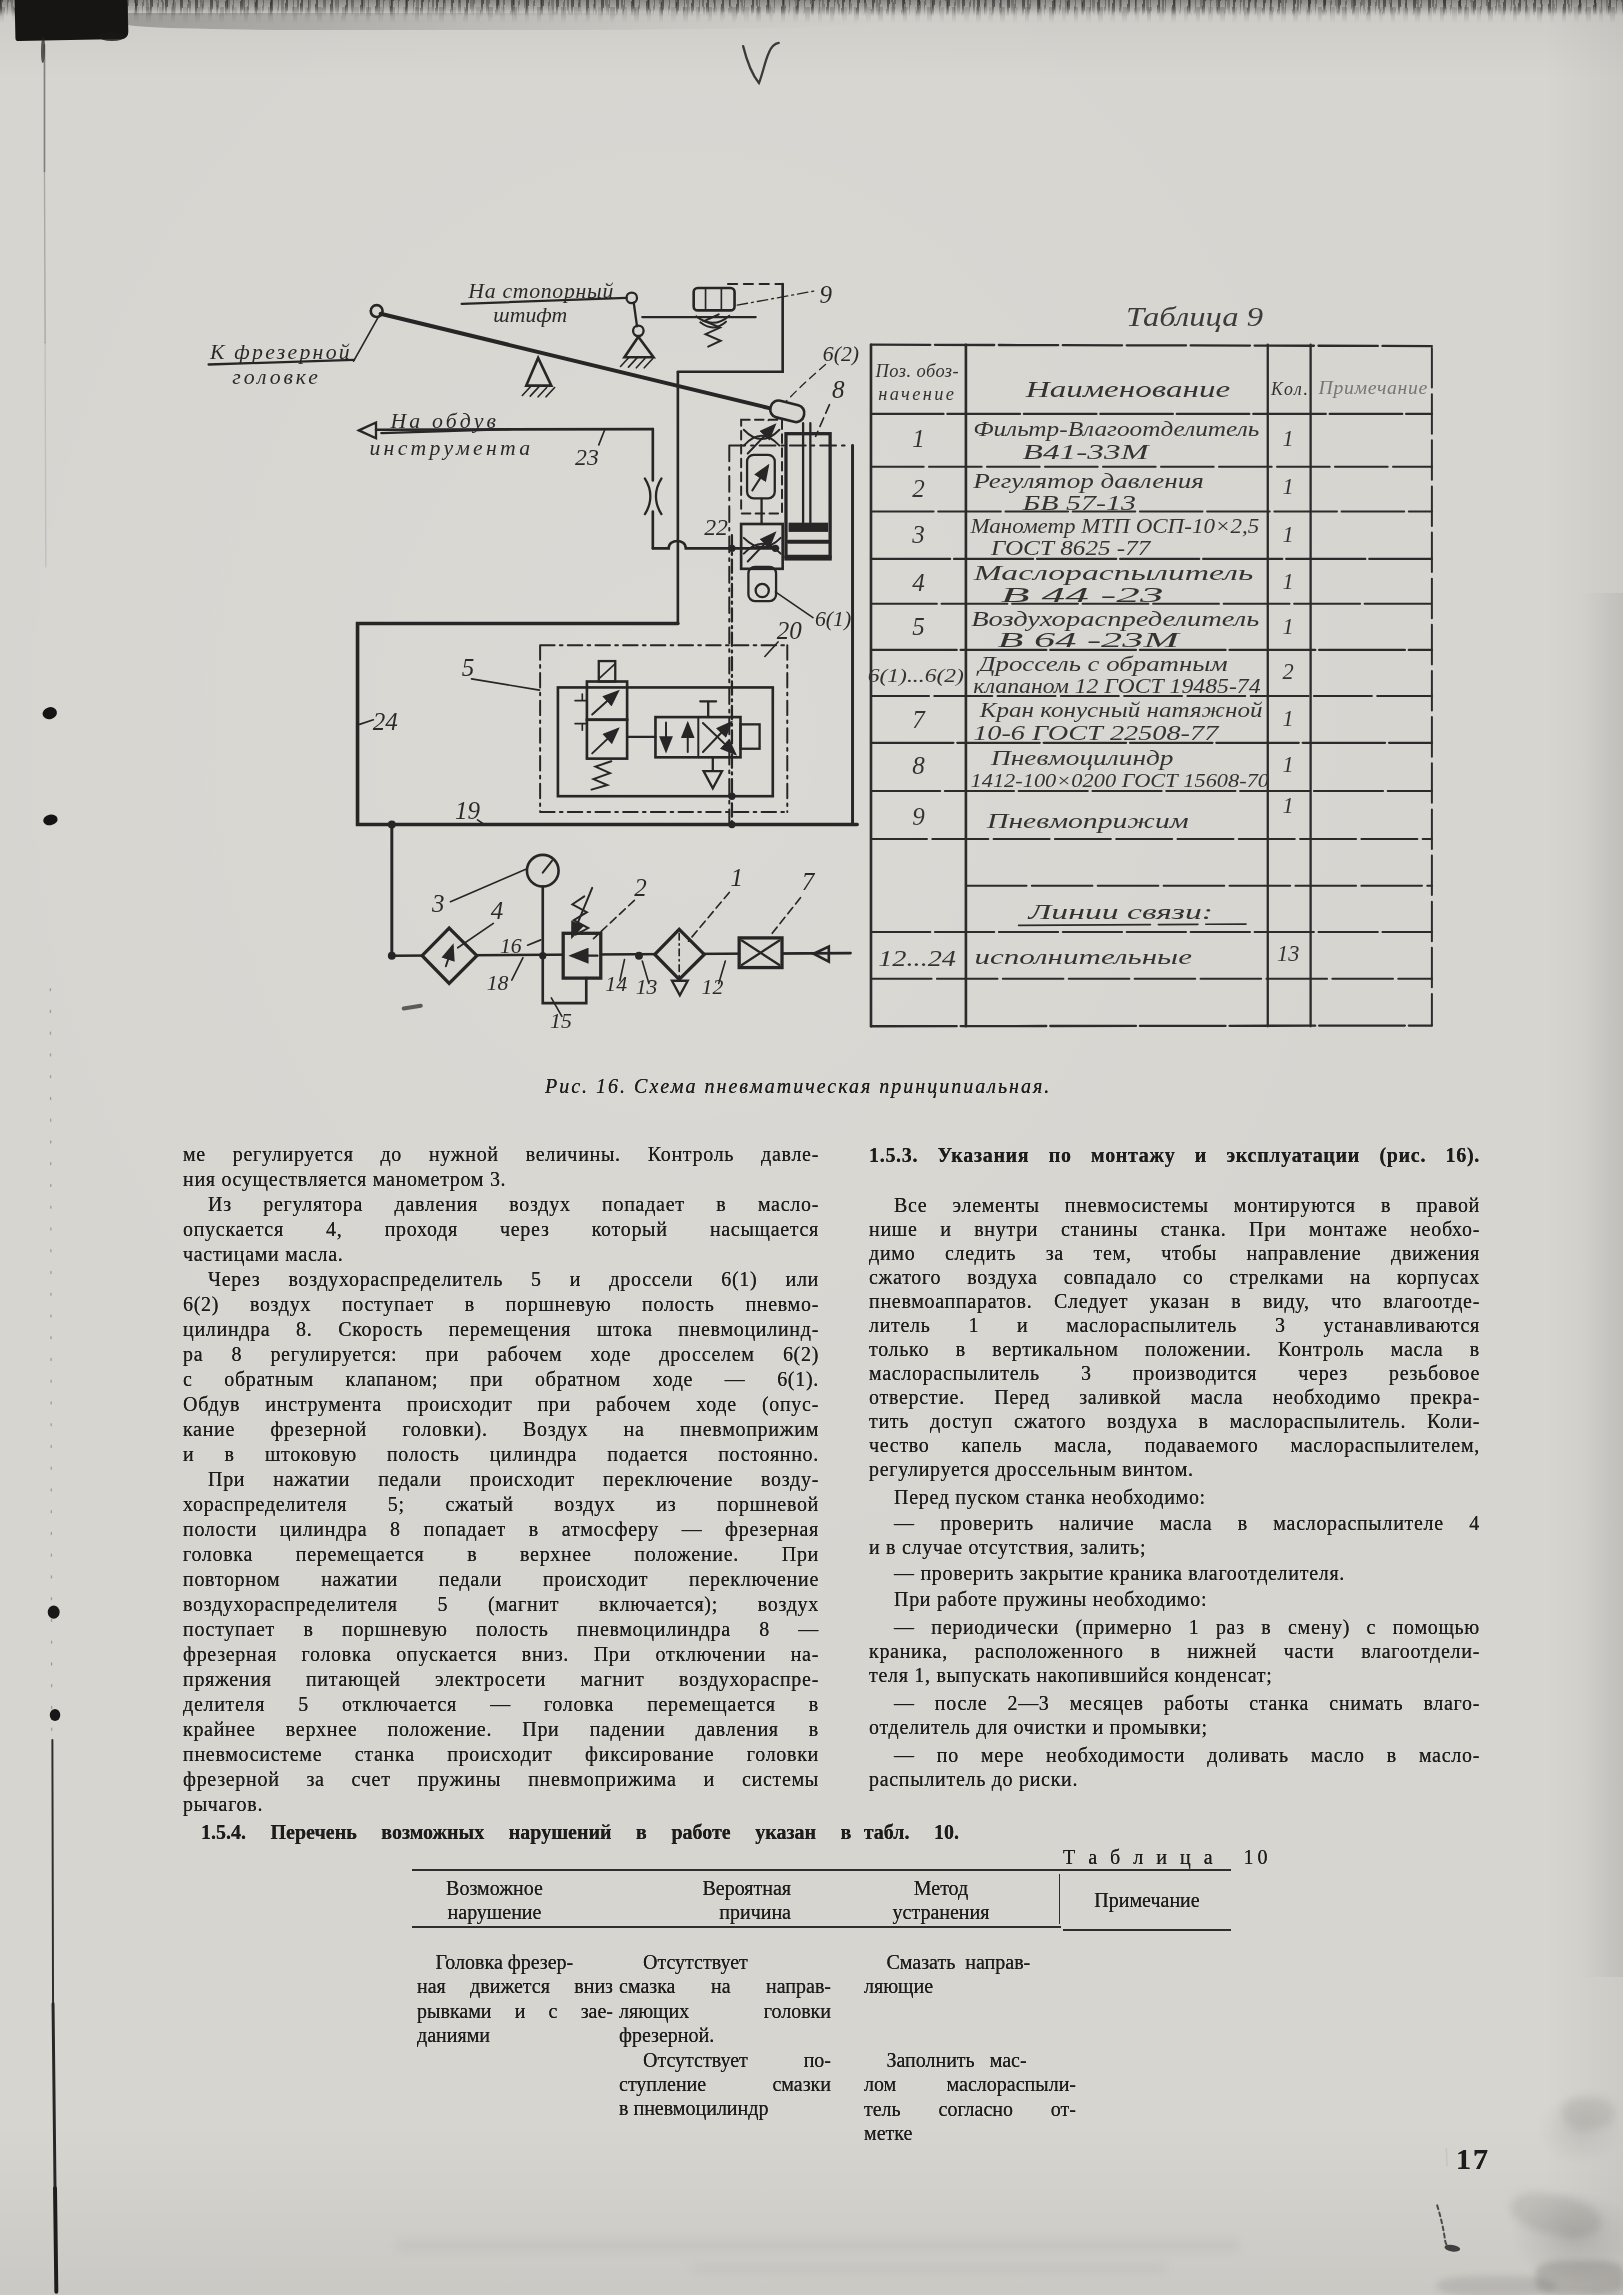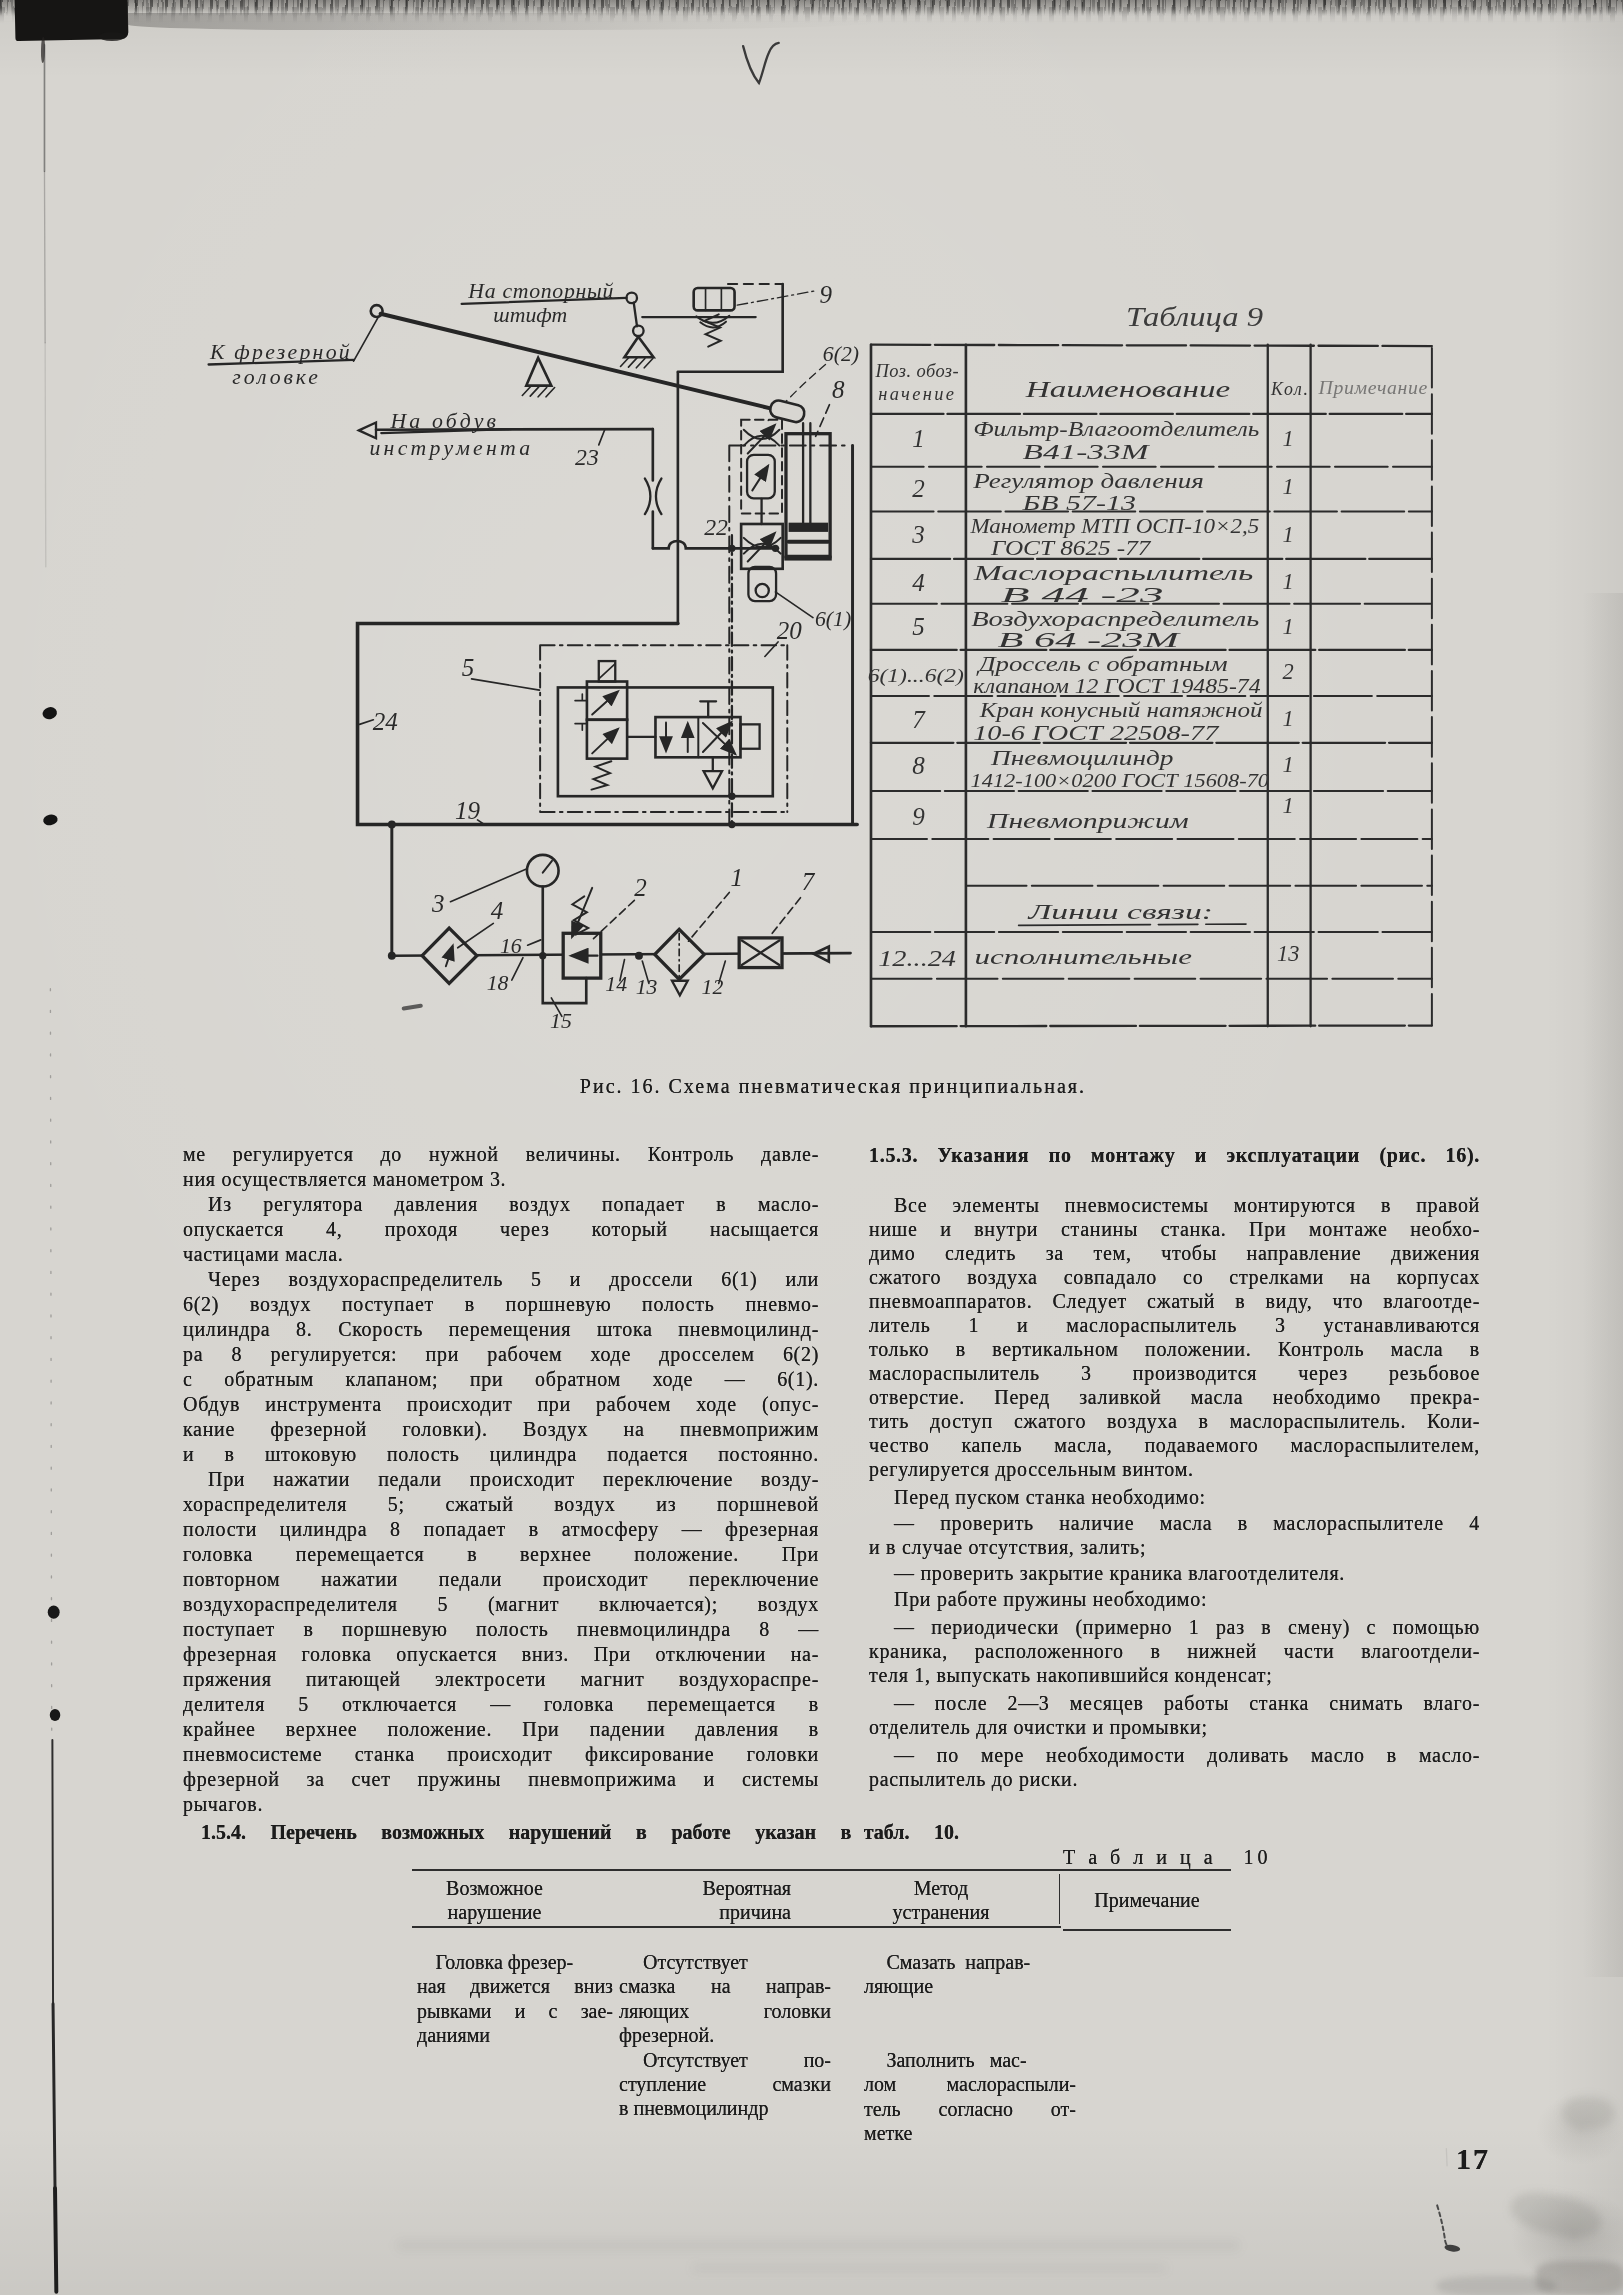--- a/index.html
+++ b/index.html
@@ -10,21 +10,21 @@
   linear-gradient(to top, rgba(0,0,0,0.06) 0, rgba(0,0,0,0) 171px),
   linear-gradient(to left, rgba(0,0,0,0.05) 0, rgba(0,0,0,0) 79px),
   #d7d5d0;
  font-family:"Liberation Serif",serif;}
 .txt{color:#1c1c1c;text-shadow:0 0 0.5px rgba(25,25,25,0.95);}
 #colL{position:absolute;left:183px;top:1142px;width:636px;font-size:20px;line-height:25px;letter-spacing:0.7px;}
 #colR{position:absolute;left:869px;top:1143px;width:611px;font-size:20px;line-height:24px;letter-spacing:0.7px;}
 .j{text-align:justify;text-align-last:justify}
 .in{padding-left:25px}
 .b{font-weight:bold}
-#cap{position:absolute;left:545px;top:1075px;width:541px;font-size:20px;text-align:right;letter-spacing:2px}
+#cap{position:absolute;left:545px;top:1075px;width:541px;font-size:20px;font-style:italic;text-align:left;letter-spacing:2px}
 #h154{position:absolute;left:201px;top:1821px;width:758px;font-size:20px;font-weight:bold;text-align:justify;text-align-last:justify}
 #t10cap{position:absolute;left:1063px;top:1846px;font-size:20px;letter-spacing:4px}
 #pgnum{position:absolute;left:1456px;top:2142px;font-size:30px;font-weight:bold;letter-spacing:2px}
 .abs{position:absolute}
 </style>
 </head>
 <body>
 <div id="page">
 
 <div id="artifacts">
@@ -405,21 +405,21 @@
 <div class="j">фрезерной за счет пружины пневмоприжима и системы</div>
 <div>рычагов.</div>
 </div>
 
 <div id="colR" class="txt">
 <div class="j b" style="margin-bottom:26px">1.5.3. Указания по монтажу и эксплуатации (рис. 16).</div>
 <div class="j in">Все элементы пневмосистемы монтируются в правой</div>
 <div class="j">нише и внутри станины станка. При монтаже необхо-</div>
 <div class="j">димо следить за тем, чтобы направление движения</div>
 <div class="j">сжатого воздуха совпадало со стрелками на корпусах</div>
-<div class="j">пневмоаппаратов. Следует сжатый в виду, что влагоотде-</div>
+<div class="j">пневмоаппаратов. Следует указан в виду, что влагоотде-</div>
 <div class="j">литель 1 и маслораспылитель 3 устанавливаются</div>
 <div class="j">только в вертикальном положении. Контроль масла в</div>
 <div class="j">маслораспылитель 3 производится через резьбовое</div>
 <div class="j">отверстие. Перед заливкой масла необходимо прекра-</div>
 <div class="j">тить доступ сжатого воздуха в маслораспылитель. Коли-</div>
 <div class="j">чество капель масла, подаваемого маслораспылителем,</div>
 <div>регулируется дроссельным винтом.</div>
 <div class="in" style="margin-top:4px">Перед пуском станка необходимо:</div>
 <div class="j in" style="margin-top:2px">— проверить наличие масла в маслораспылителе 4</div>
 <div>и в случае отсутствия, залить;</div>

